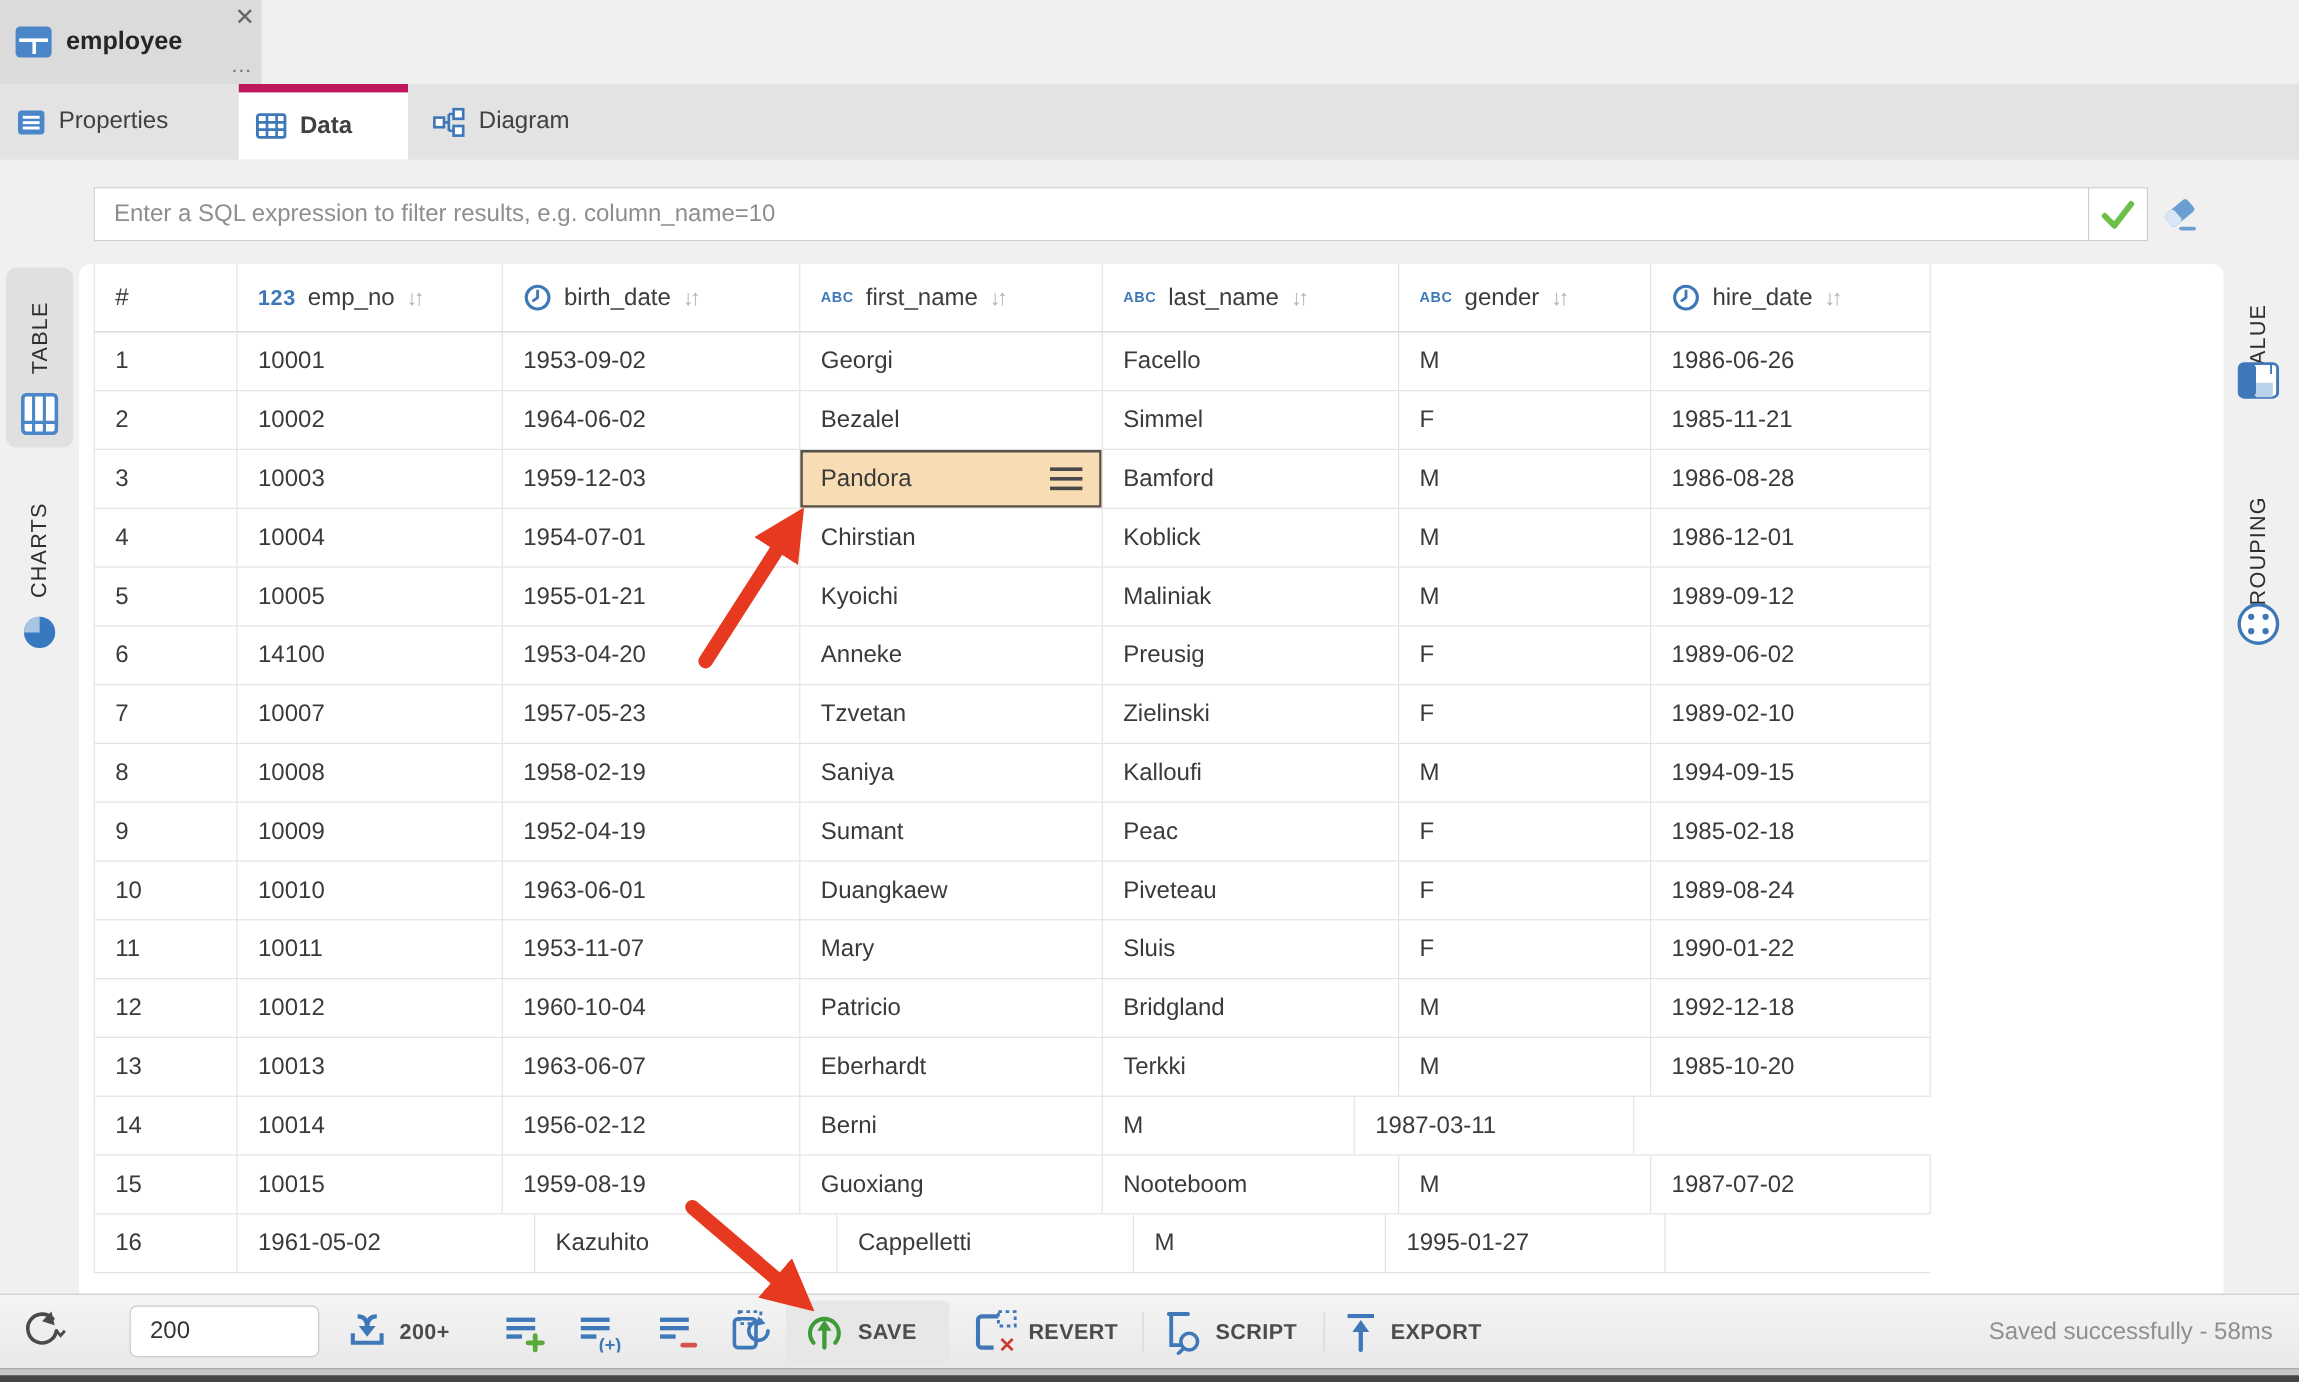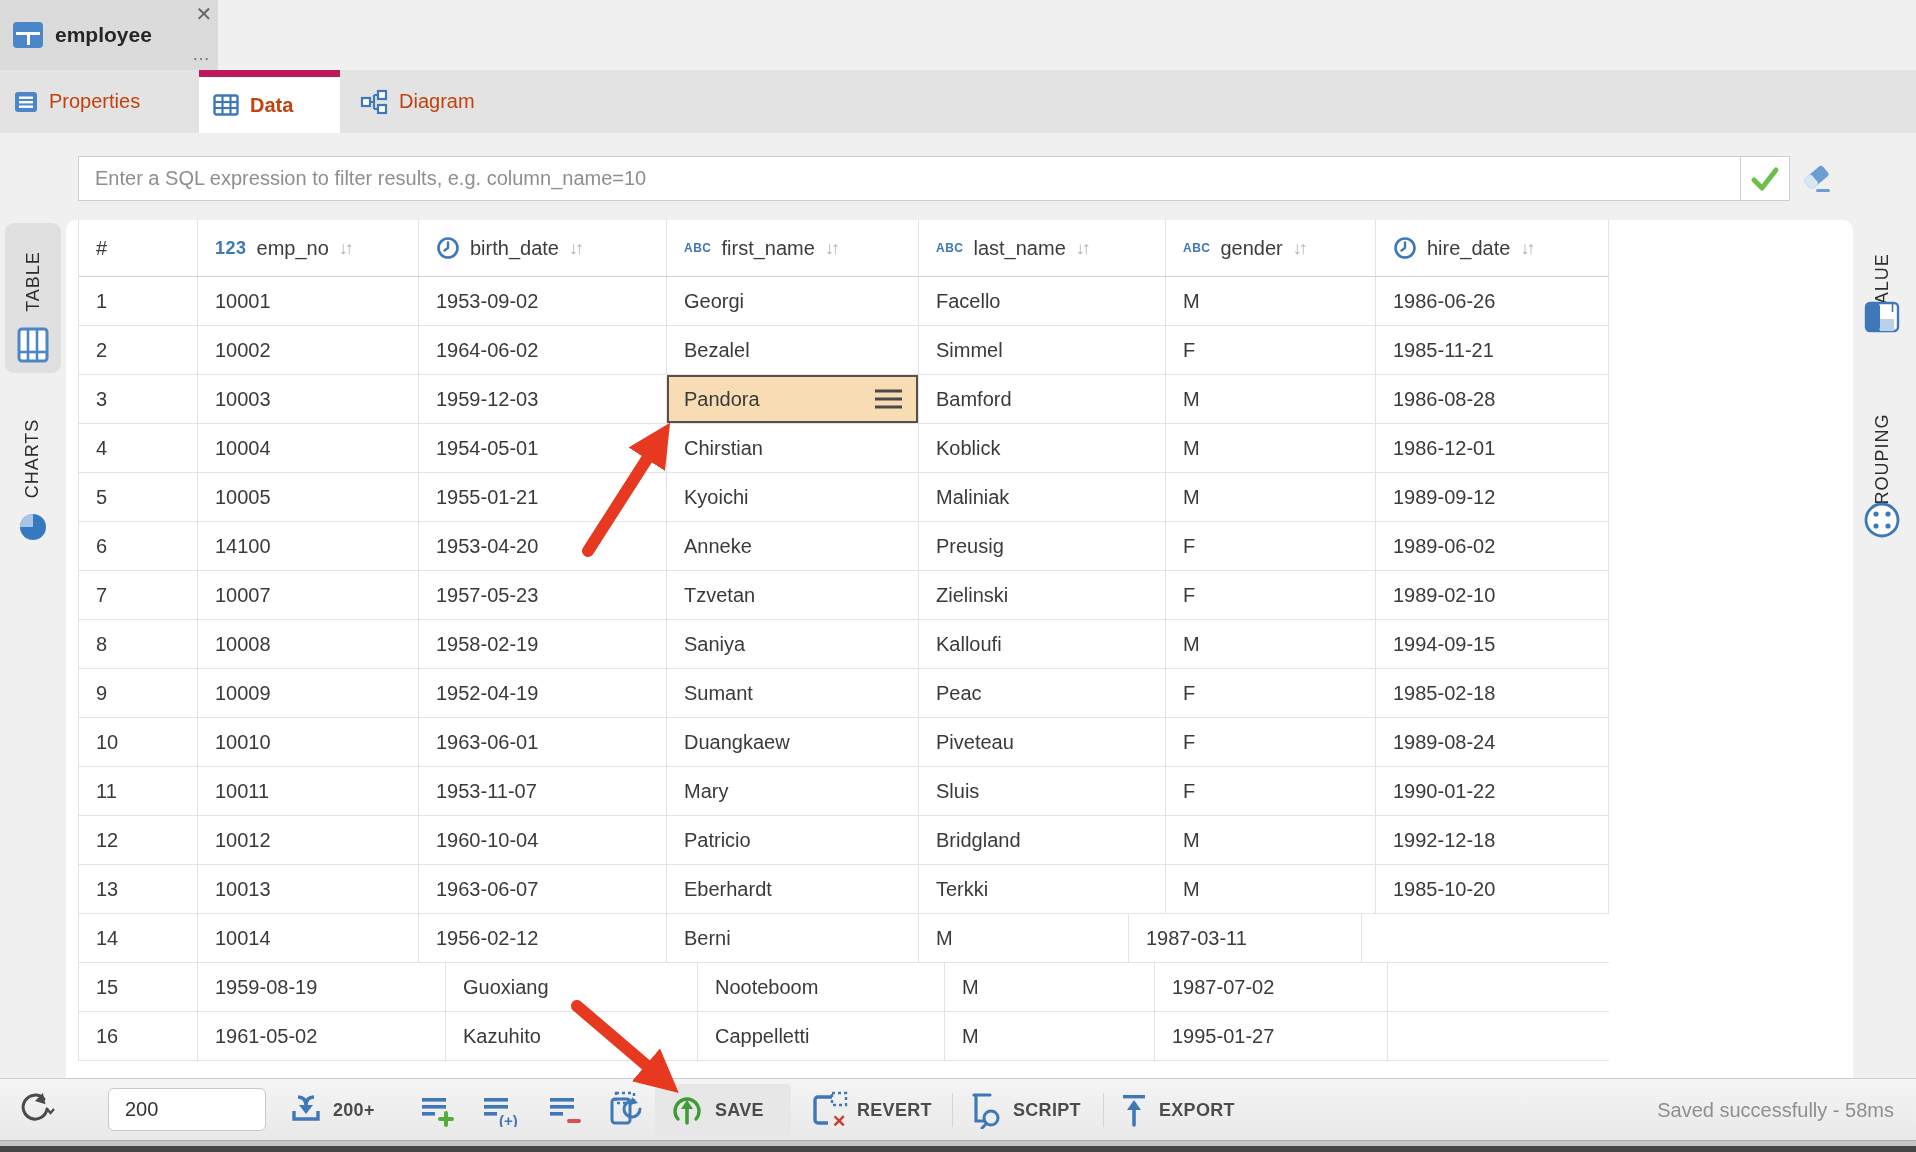--- a/index.html
+++ b/index.html
@@ -14,21 +14,21 @@
   .doc-tab .tbl-ic { width:30px; height:26px; border-radius:4px; background:#4a86c8; position:relative; flex:0 0 auto; }
   .doc-tab .tbl-ic:before { content:""; position:absolute; left:3px; right:3px; top:10px; height:3px; background:#fff; }
   .doc-tab .tbl-ic:after  { content:""; position:absolute; left:14px; top:13px; bottom:3px; width:3px; background:#fff; }
   .doc-tab .doc-label { font-size:21px; font-weight:700; color:#262626; margin-left:12px; }
   .doc-close { position:absolute; left:192px; top:2px; font-size:20px; color:#666; width:24px; height:24px;
     display:flex; align-items:center; justify-content:center; cursor:default; }
   .doc-dots { position:absolute; left:192px; top:44px; font-size:18px; color:#777; letter-spacing:1px; }
 
   
   .view-tabs { position:absolute; left:0; top:70px; width:1916px; height:63px; background:#e3e3e3; }
-  .vtab { position:absolute; top:0; height:63px; display:flex; align-items:center; gap:11px; padding:0 14px; font-size:20px; color:#c2410c; }
+  .vtab { position:absolute; top:0; height:63px; display:flex; align-items:center; gap:11px; padding:0 14px; font-size:20px; color:#404040; }
   .vtab.props { left:0; width:186px; }
   .vtab.data  { left:199px; width:141px; background:#fff; border-top:7px solid #be185d; font-weight:700; }
   .vtab.diagram { left:346px; width:180px; }
   .mini { flex:0 0 auto; }
 
   
   .filter-input { position:absolute; left:78px; top:156px; width:1662px; height:45px; background:#fff;
     border:1px solid #cfcfcf; border-right:none; font-size:20px; color:#333; padding:0 16px;
     font-family:"Liberation Sans", sans-serif; }
   .filter-input::placeholder { color:#8e8e8e; opacity:1; }
@@ -303,21 +303,21 @@
         </div>
       </div>
       <div class="grid-row">
         <div class="cell" style="width: 119px;">
           <span>4</span>
         </div>
         <div class="cell" style="width: 221px;">
           <span>10004</span>
         </div>
         <div class="cell" style="width: 248px;">
-          <span>1954-05-01</span>
+          <span>1954-07-01</span>
         </div>
         <div class="cell" style="width: 252px;">
           <span>Chirstian</span>
         </div>
         <div class="cell" style="width: 247px;">
           <span>Koblick</span>
         </div>
         <div class="cell" style="width: 210px;">
           <span>M</span>
         </div>
@@ -548,20 +548,23 @@
         <div class="cell" style="width: 210px;">
           <span>M</span>
         </div>
         <div class="cell" style="width: 233px;">
           <span>1987-03-11</span>
         </div>
       </div>
       <div class="grid-row">
         <div class="cell" style="width: 119px;">
           <span>15</span>
+        </div>
+        <div class="cell" style="width: 221px;">
+          <span>10015</span>
         </div>
         <div class="cell" style="width: 248px;">
           <span>1959-08-19</span>
         </div>
         <div class="cell" style="width: 252px;">
           <span>Guoxiang</span>
         </div>
         <div class="cell" style="width: 247px;">
           <span>Nooteboom</span>
         </div>

